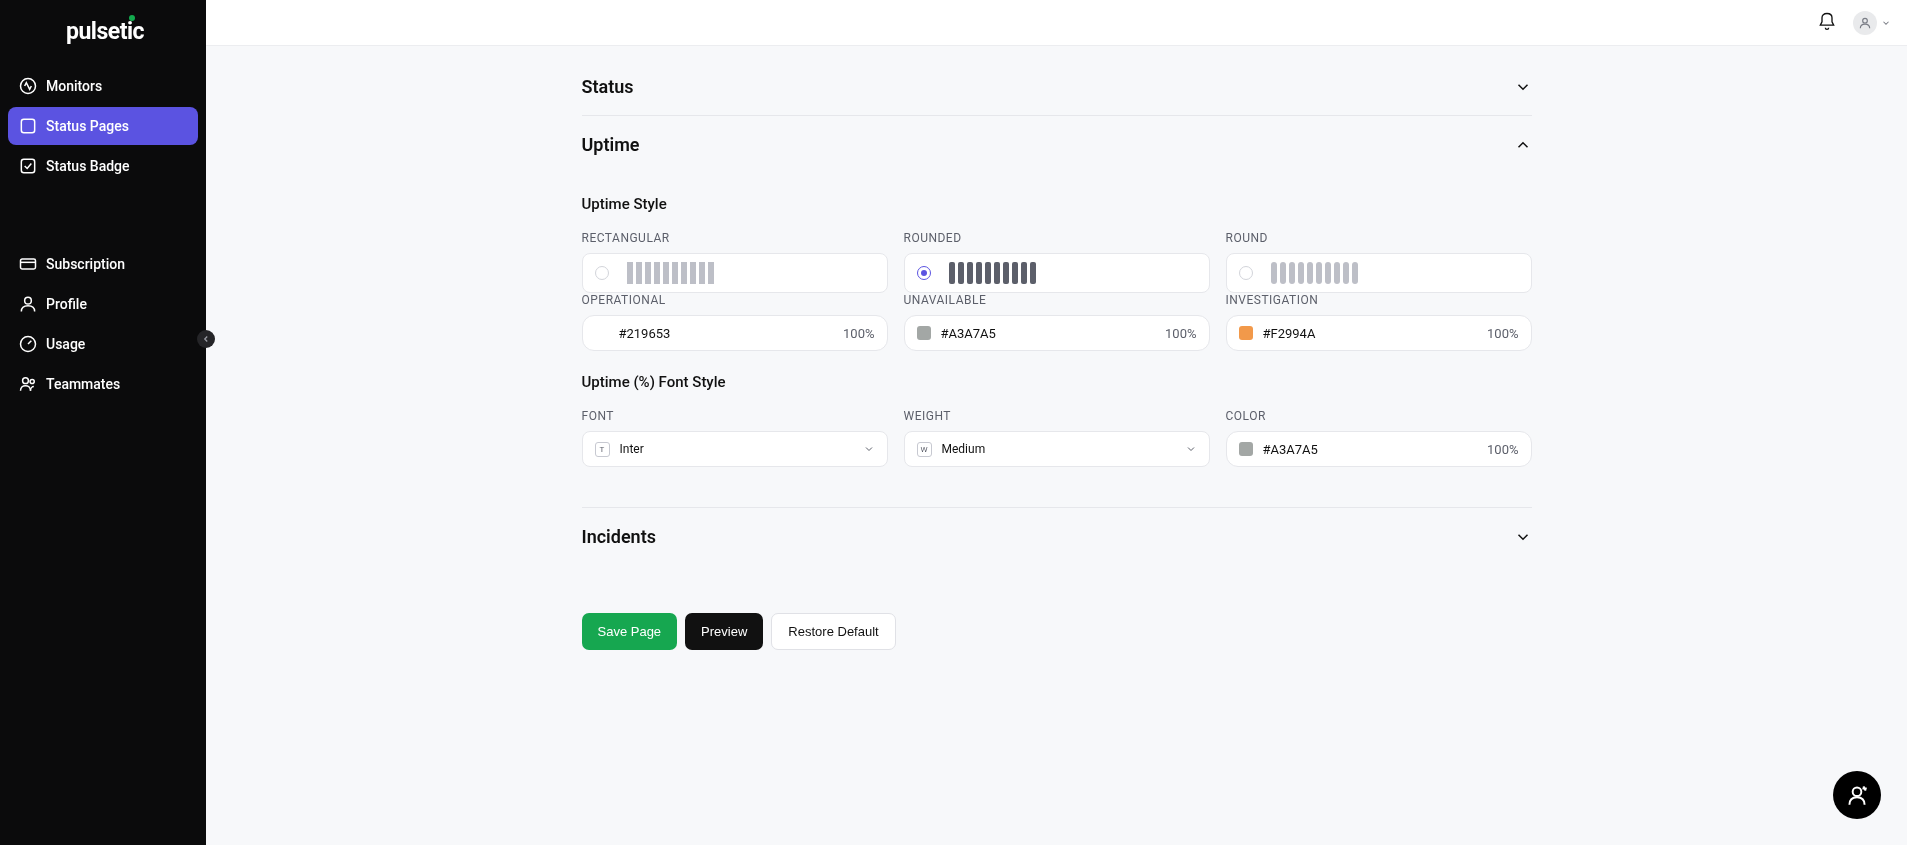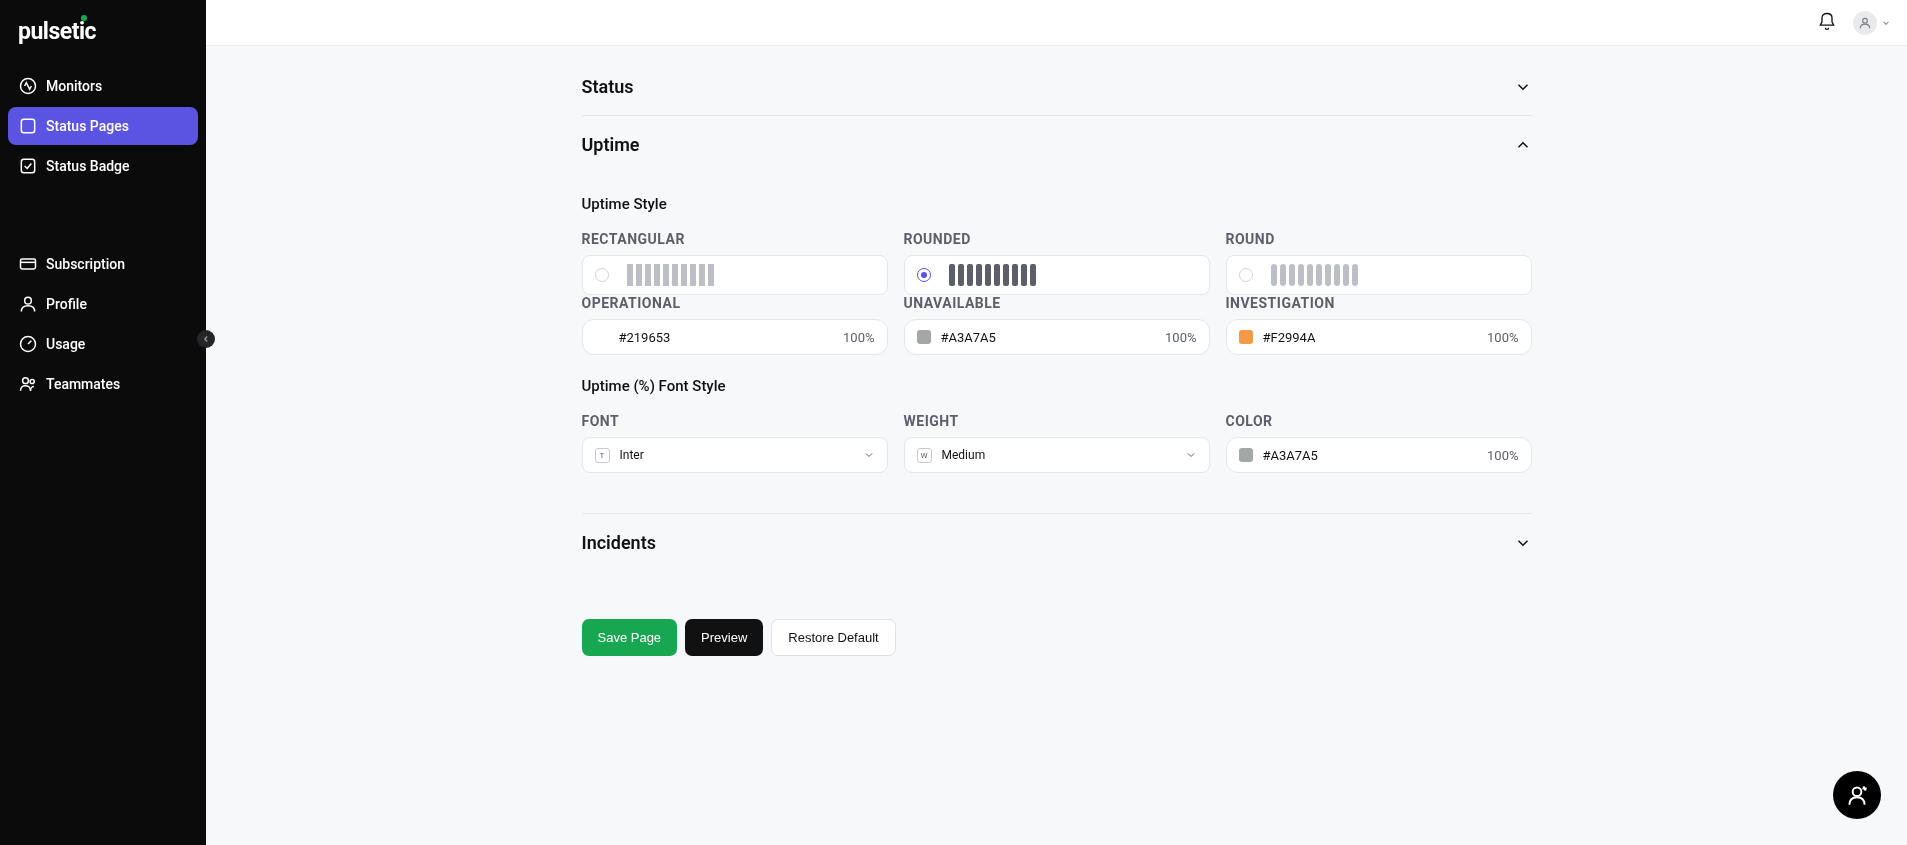--- a/index.html
+++ b/index.html
@@ -17,20 +17,21 @@
       left: 0;
       top: 0;
       width: 206px;
       height: 100%;
       background: #0B0B0C;
       z-index: 10;
     }
     .logo {
       padding: 18px 18px 0 18px;
       height: 55px;
+      margin-left: 48px;
     }
     .logo-text {
       color: #ffffff;
       font-size: 23px;
       font-weight: 700;
       letter-spacing: -0.5px;
       position: relative;
     }
     .logo-dot {
       position: absolute;
@@ -153,22 +154,22 @@
       margin: 22px 0 18px 0;
     }
 
     .row-3 {
       display: grid;
       grid-template-columns: repeat(3, 1fr);
       gap: 16px;
     }
 
     .field-label {
-      font-size: 14px;
-      font-weight: 700;
+      font-size: 12px;
+      font-weight: 400;
       letter-spacing: 0.5px;
       color: #5C5F6A;
       text-transform: uppercase;
       margin-bottom: 8px;
     }
 
     .style-card {
       background: #ffffff;
       border: 1px solid #E6E7EB;
       border-radius: 8px;

